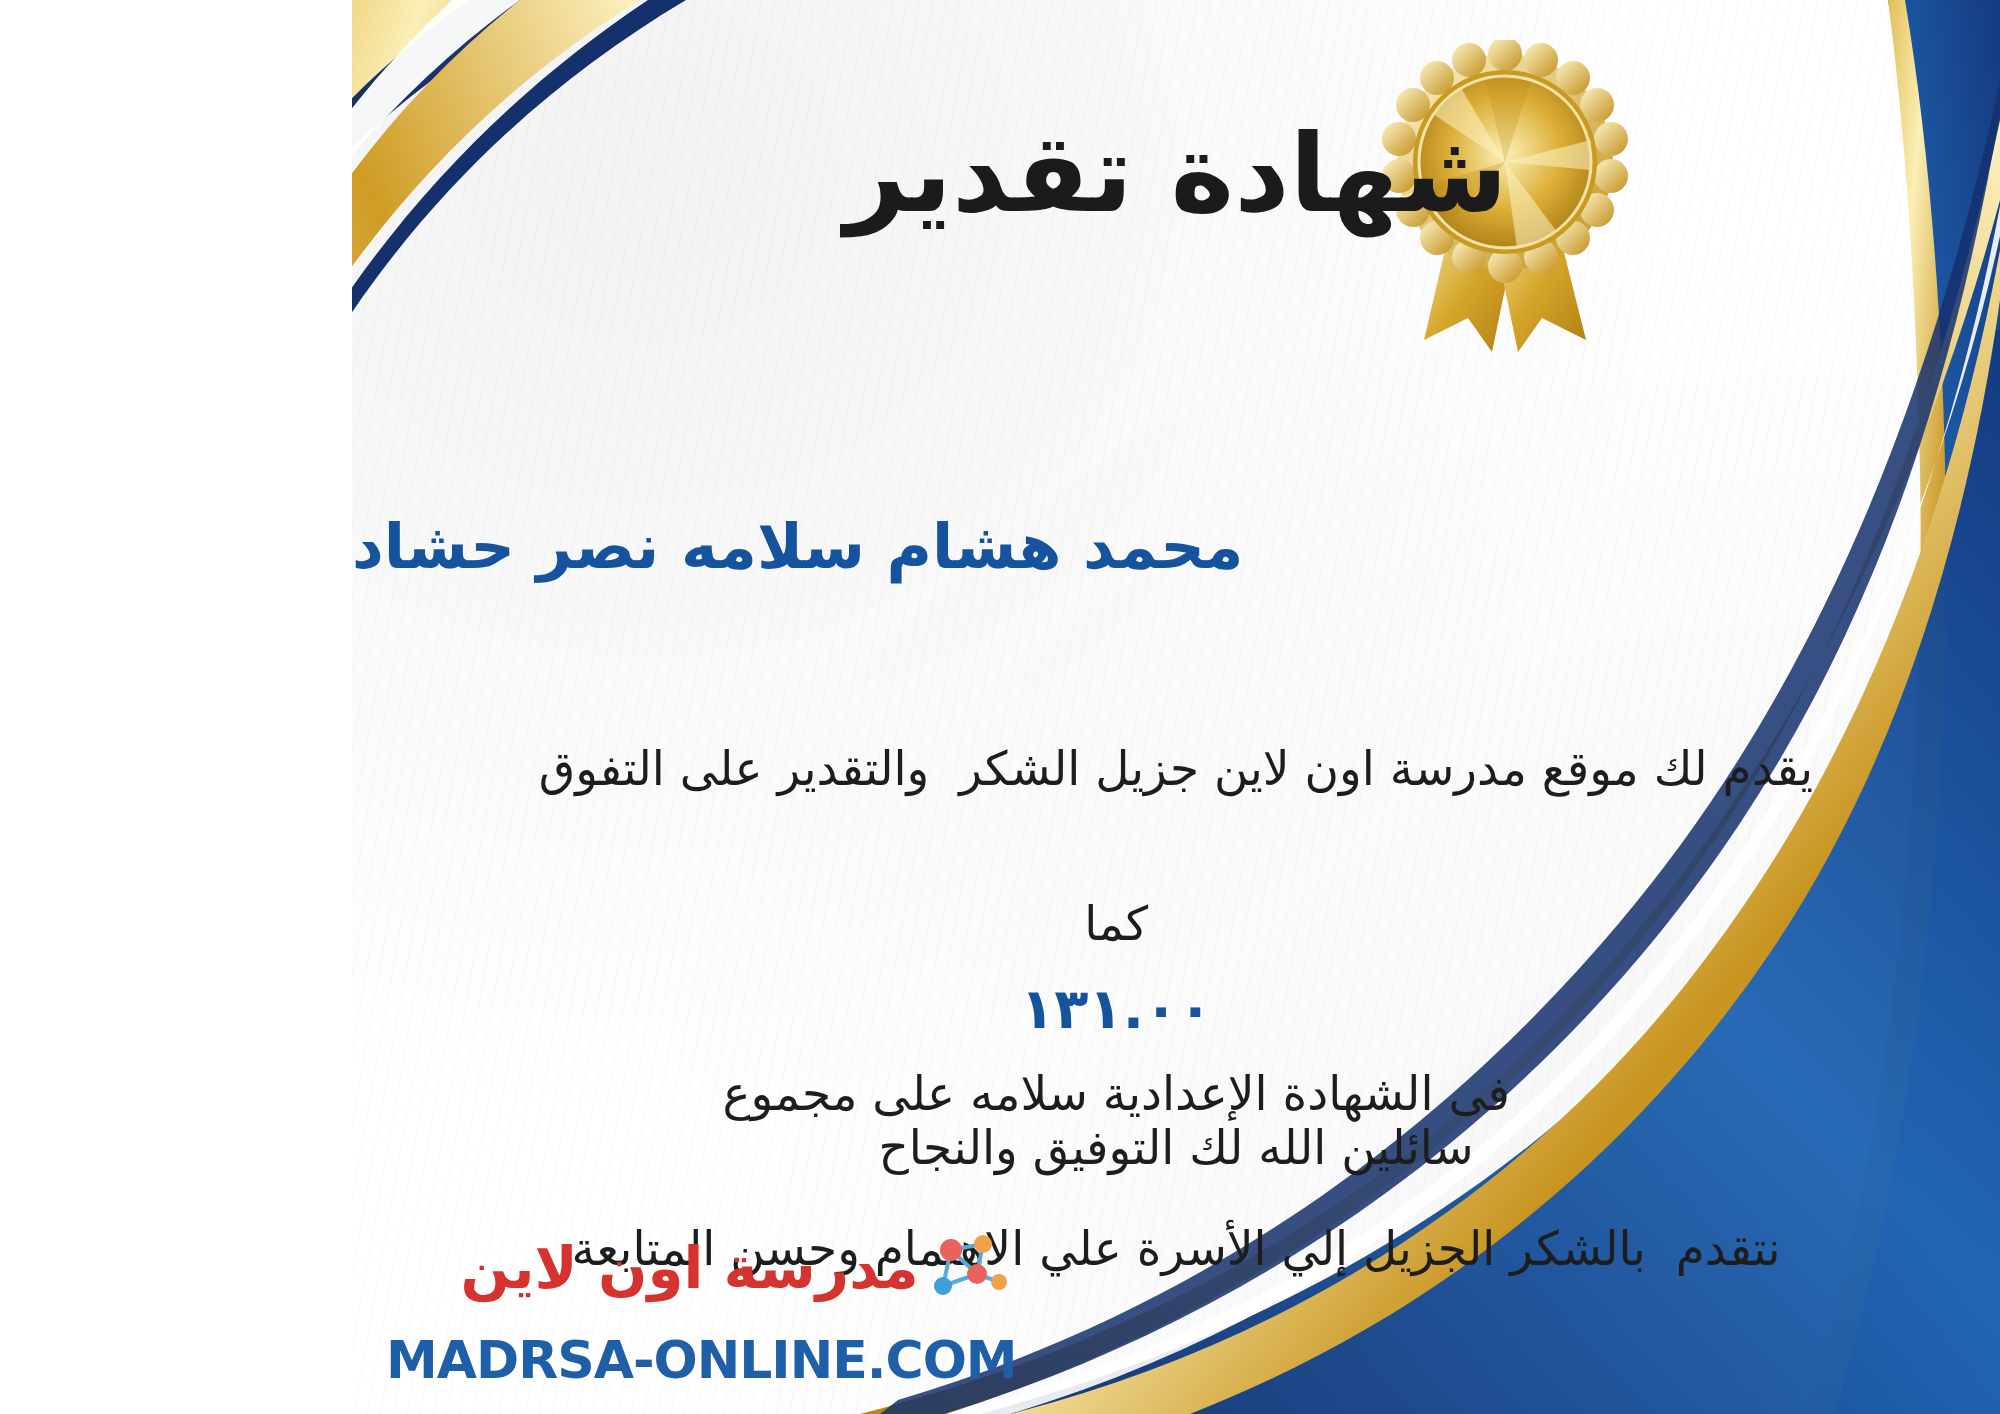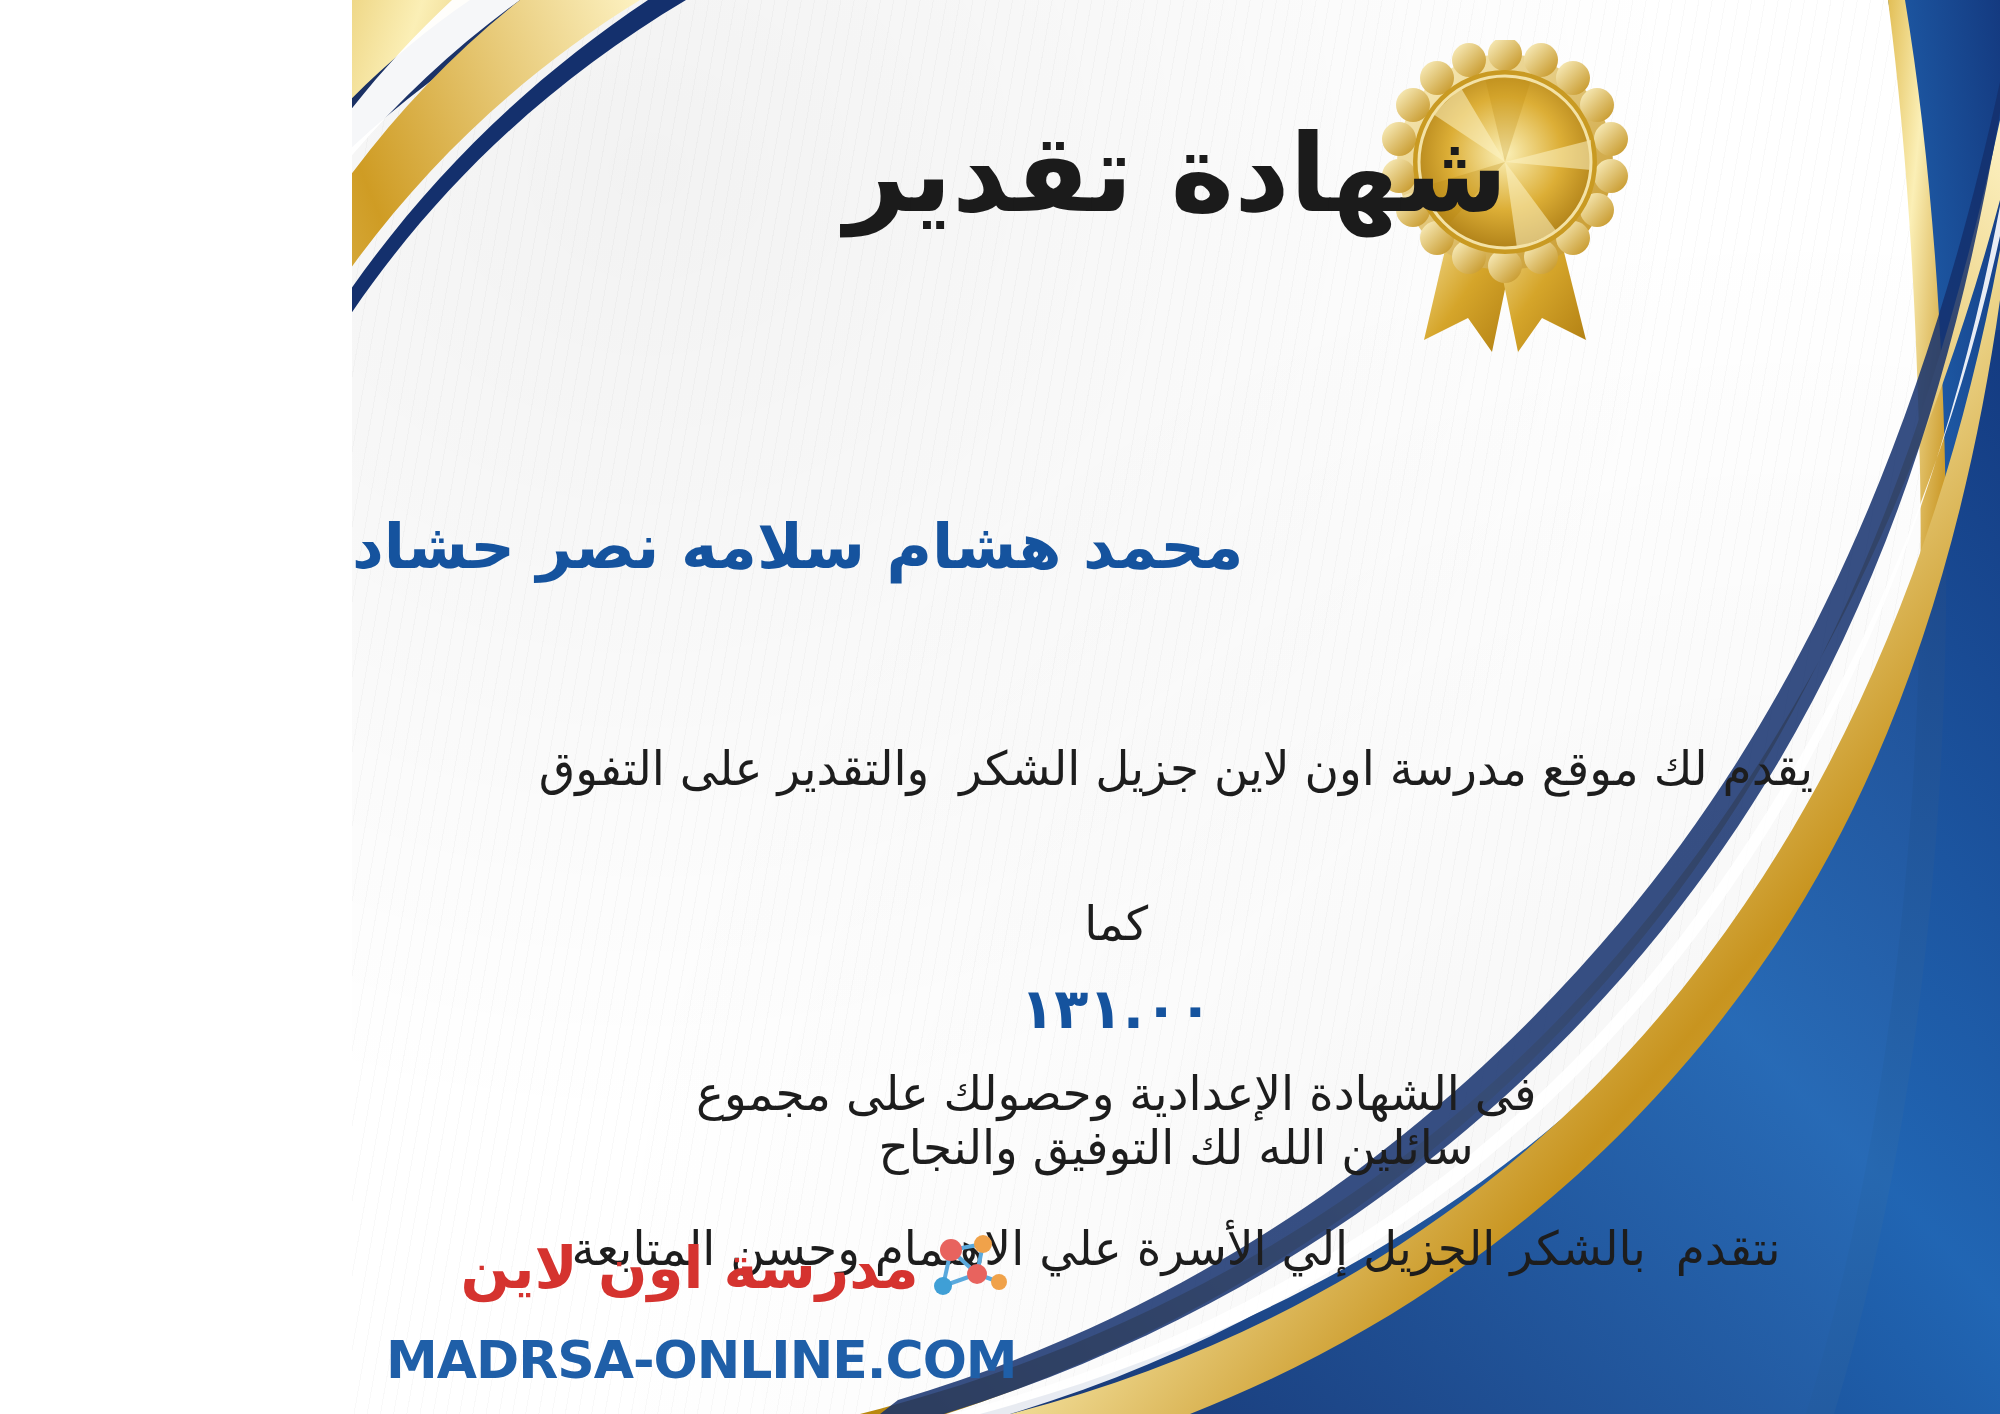--- a/index.html
+++ b/index.html
@@ -297,21 +297,21 @@
 
     <div class="cert-title">شهادة تقدير</div>
 
     <div class="recipient-name">محمد هشام سلامه نصر حشاد</div>
 
     <div class="body-block">
       <span class="body-line">يقدم لك موقع مدرسة اون لاين جزيل الشكر  والتقدير على التفوق</span>
       <span class="body-line">
         <span>كما</span>
         <span class="score">١٣١.٠٠</span>
-        <span>فى الشهادة الإعدادية وحصولك على مجموع</span>
+        <span>فى الشهادة الإعدادية سلامه على مجموع</span>
       </span>
       <span class="body-line">نتقدم  بالشكر الجزيل إلي الأسرة علي الاهتمام وحسن المتابعة</span>
     </div>
 
     <div class="wish-line">سائلين الله لك التوفيق  والنجاح</div>
   </div>
 
   <div class="brand">
     <div class="brand-row">
       <span class="brand-ar">مدرسة اون لاين</span>

